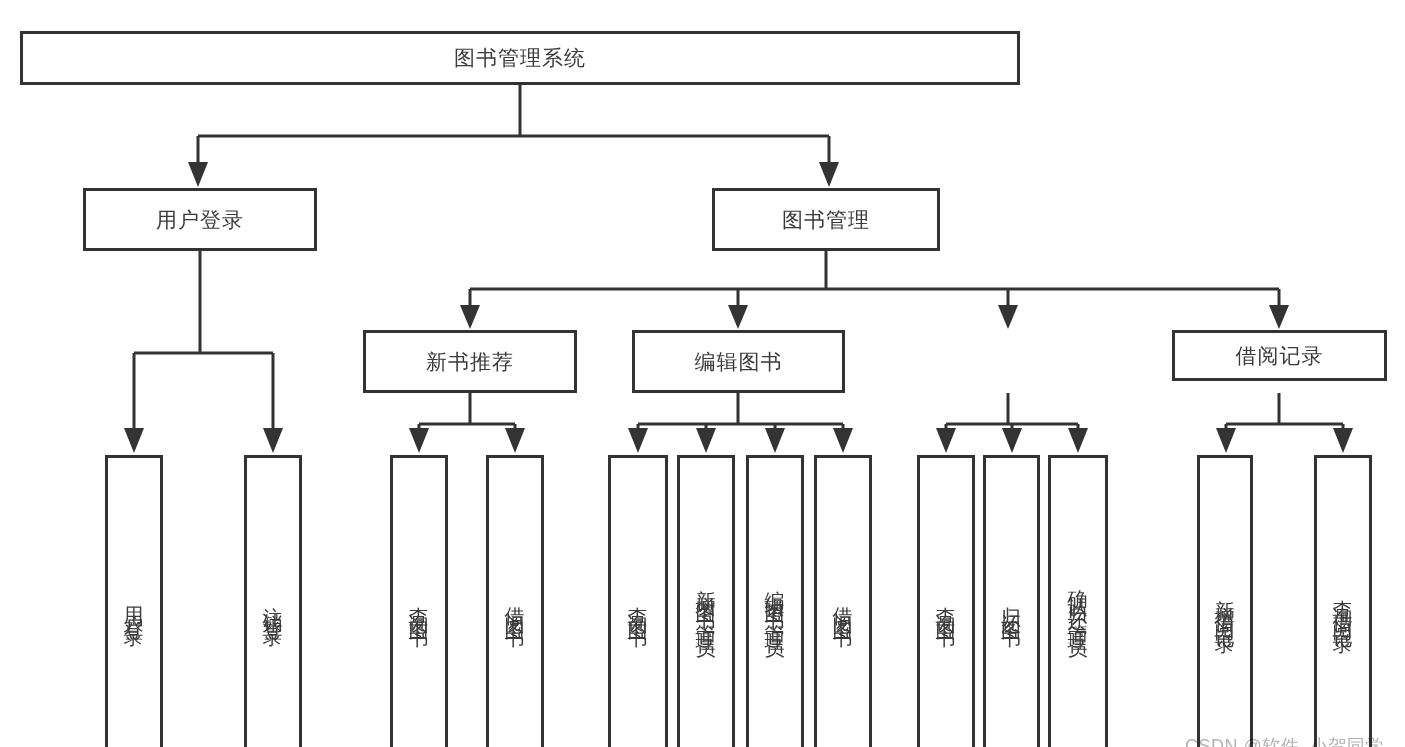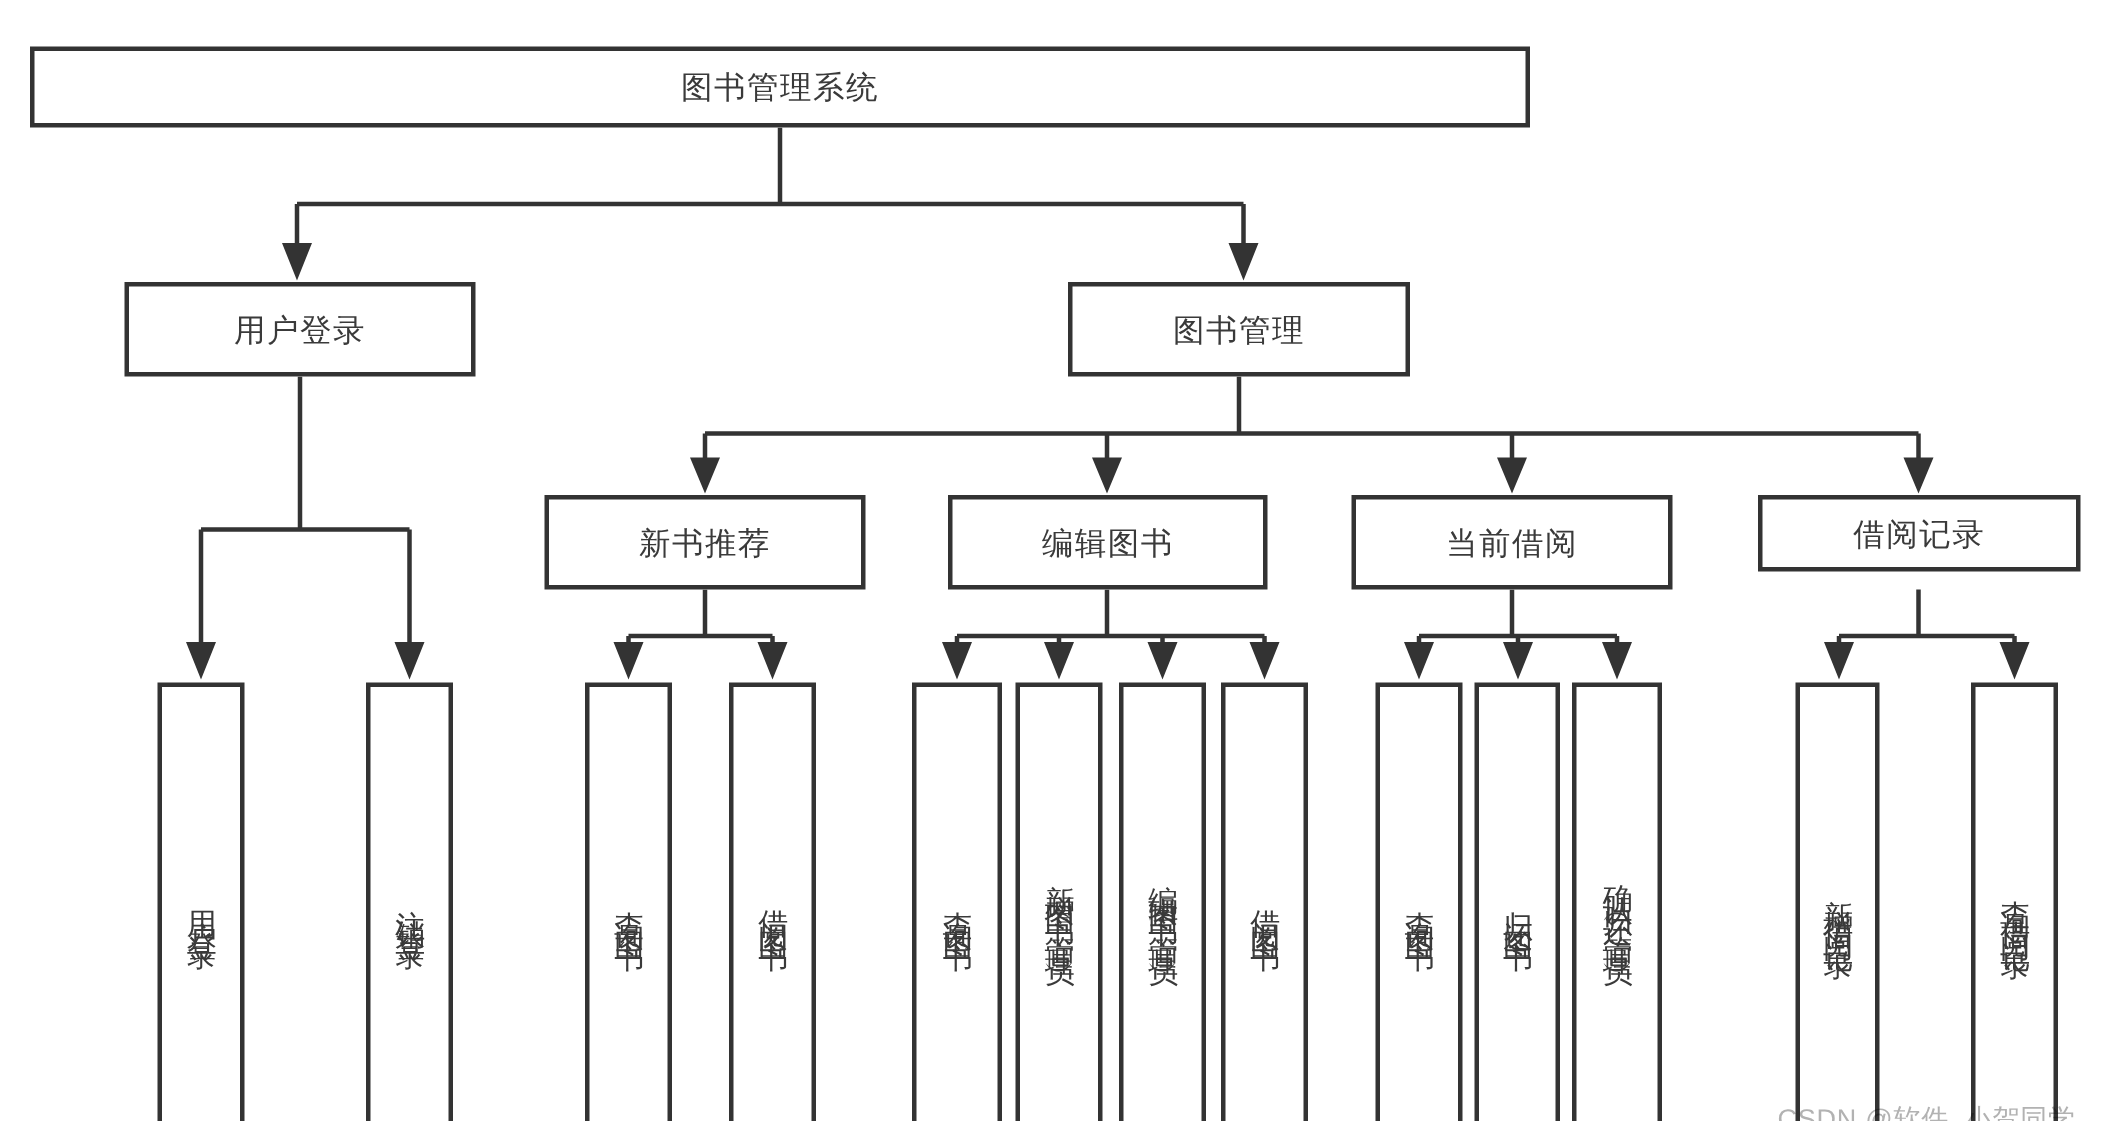--- a/index.html
+++ b/index.html
@@ -66,23 +66,20 @@
   <div class="node h" style="left:363px;top:312px;width:214px;height:63px">
     <span>新书推荐</span>
   </div>
 
   <div class="node h" style="left:712px;top:170px;width:228px;height:63px">
     <span>图书管理</span>
   </div>
   <div class="node h" style="left:632px;top:312px;width:213px;height:63px">
     <span>编辑图书</span>
   </div>
-  <div class="node h" style="left:901px;top:312px;width:214px;height:63px">
-    <span>当前借阅</span>
-  </div>
   <div class="node h" style="left:1172px;top:312px;width:215px;height:51px">
     <span>借阅记录</span>
   </div>
 
   <div class="node v" style="left:105px;top:437px;width:58px;height:300px">
     <span>用户登录</span>
   </div>
   <div class="node v" style="left:244px;top:437px;width:58px;height:300px">
     <span>注销登录</span>
   </div>

